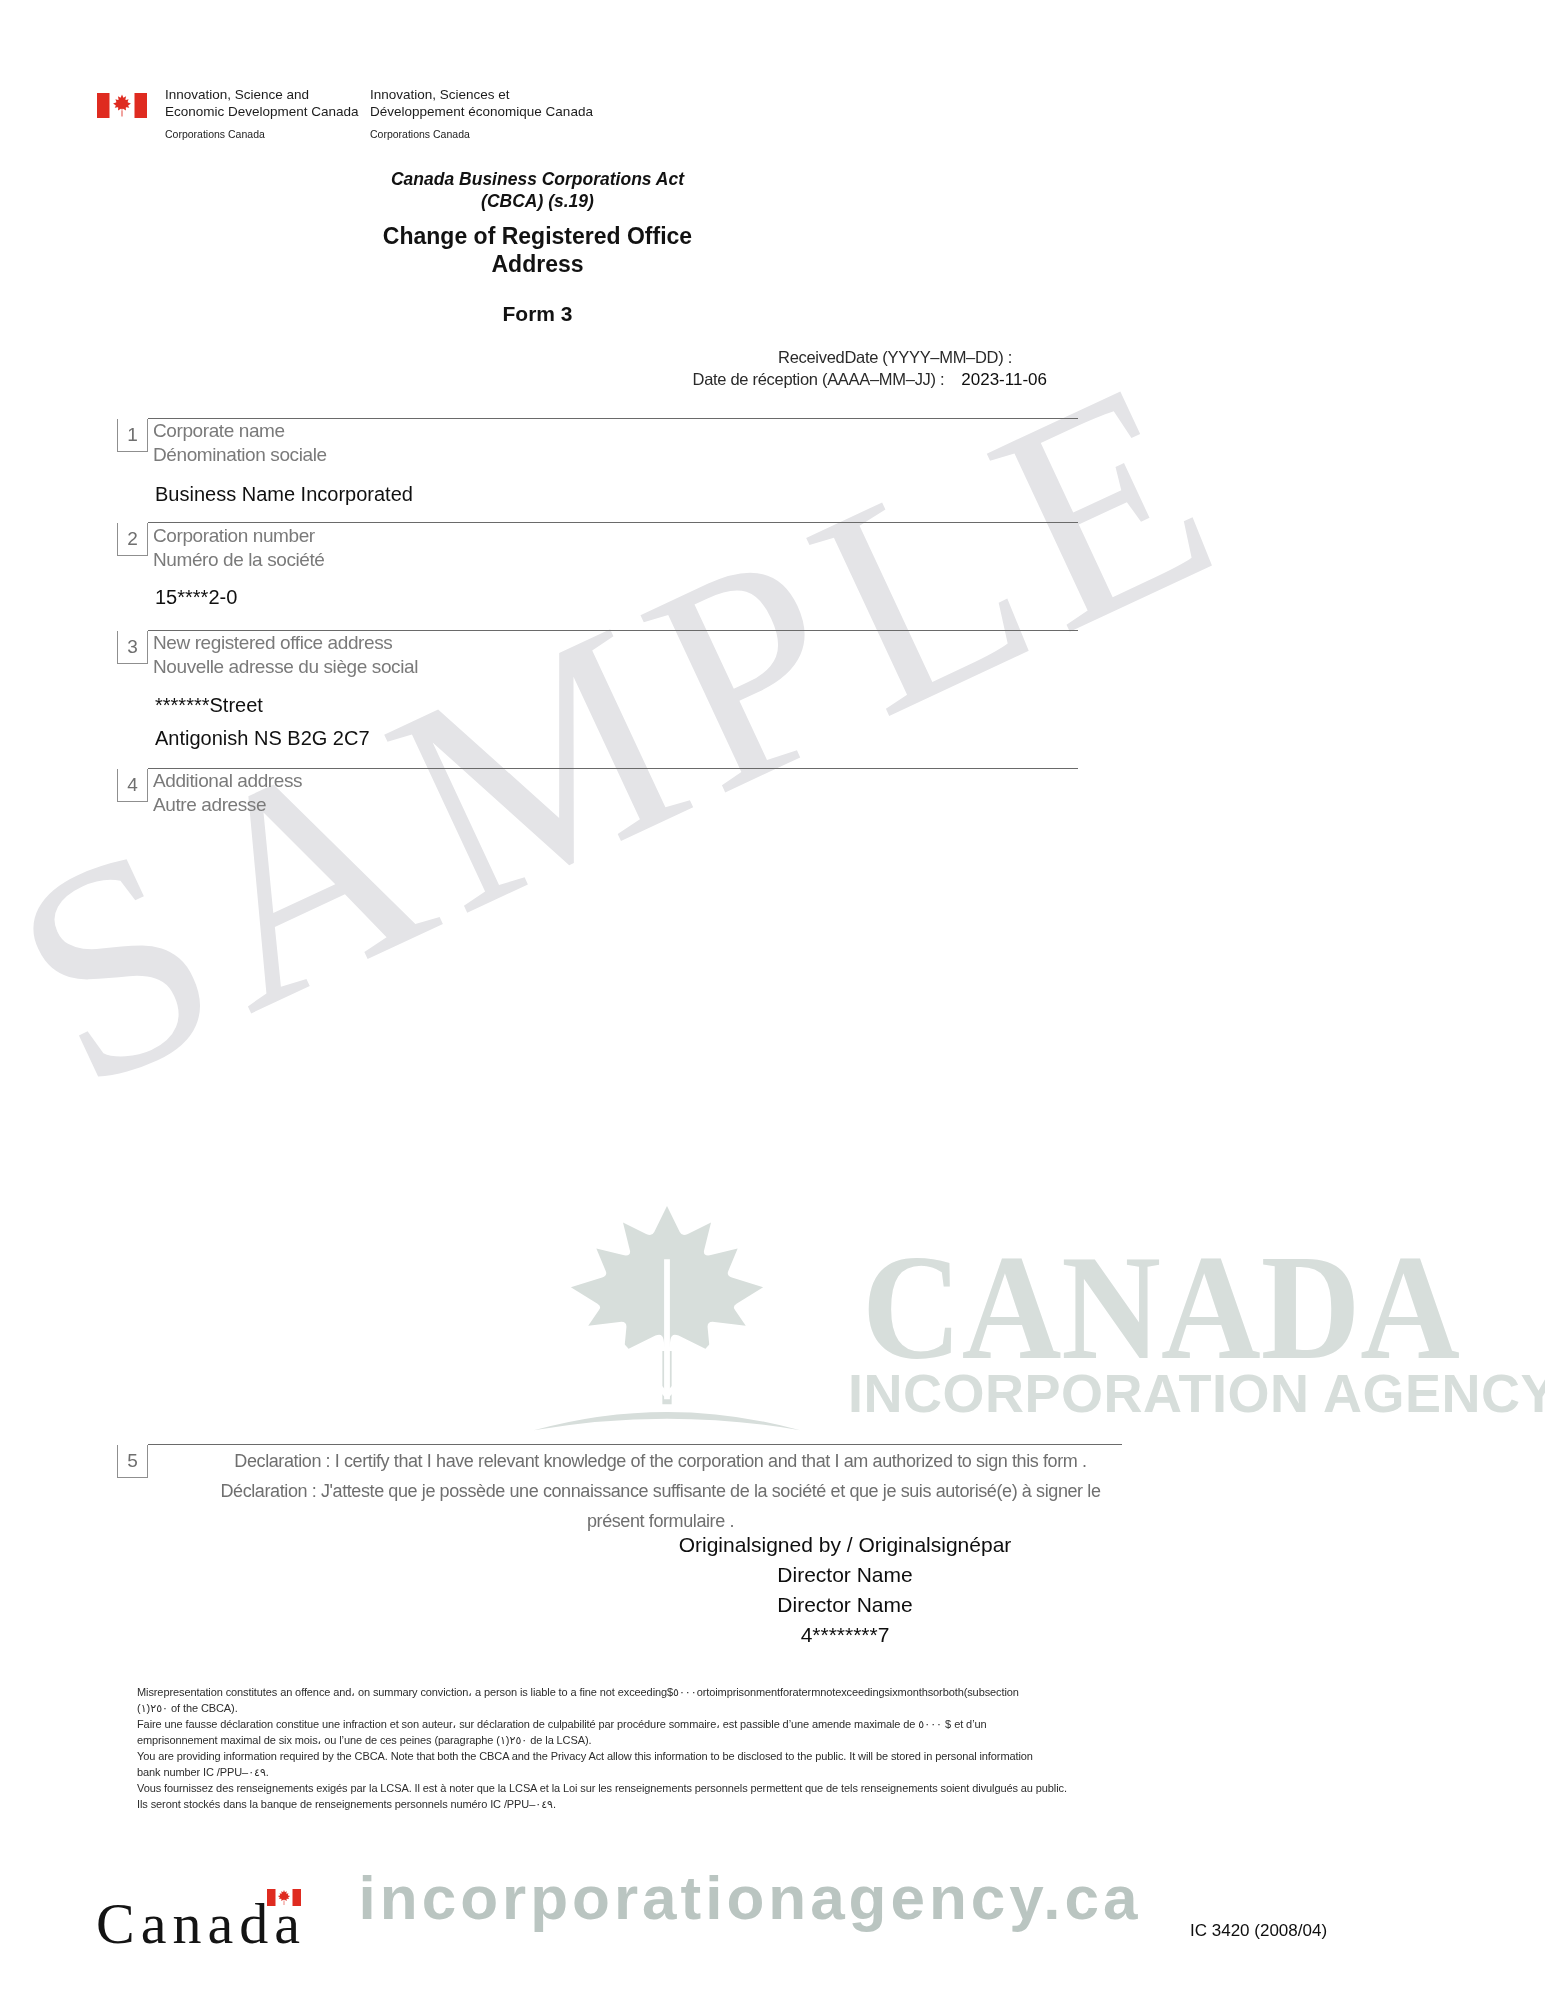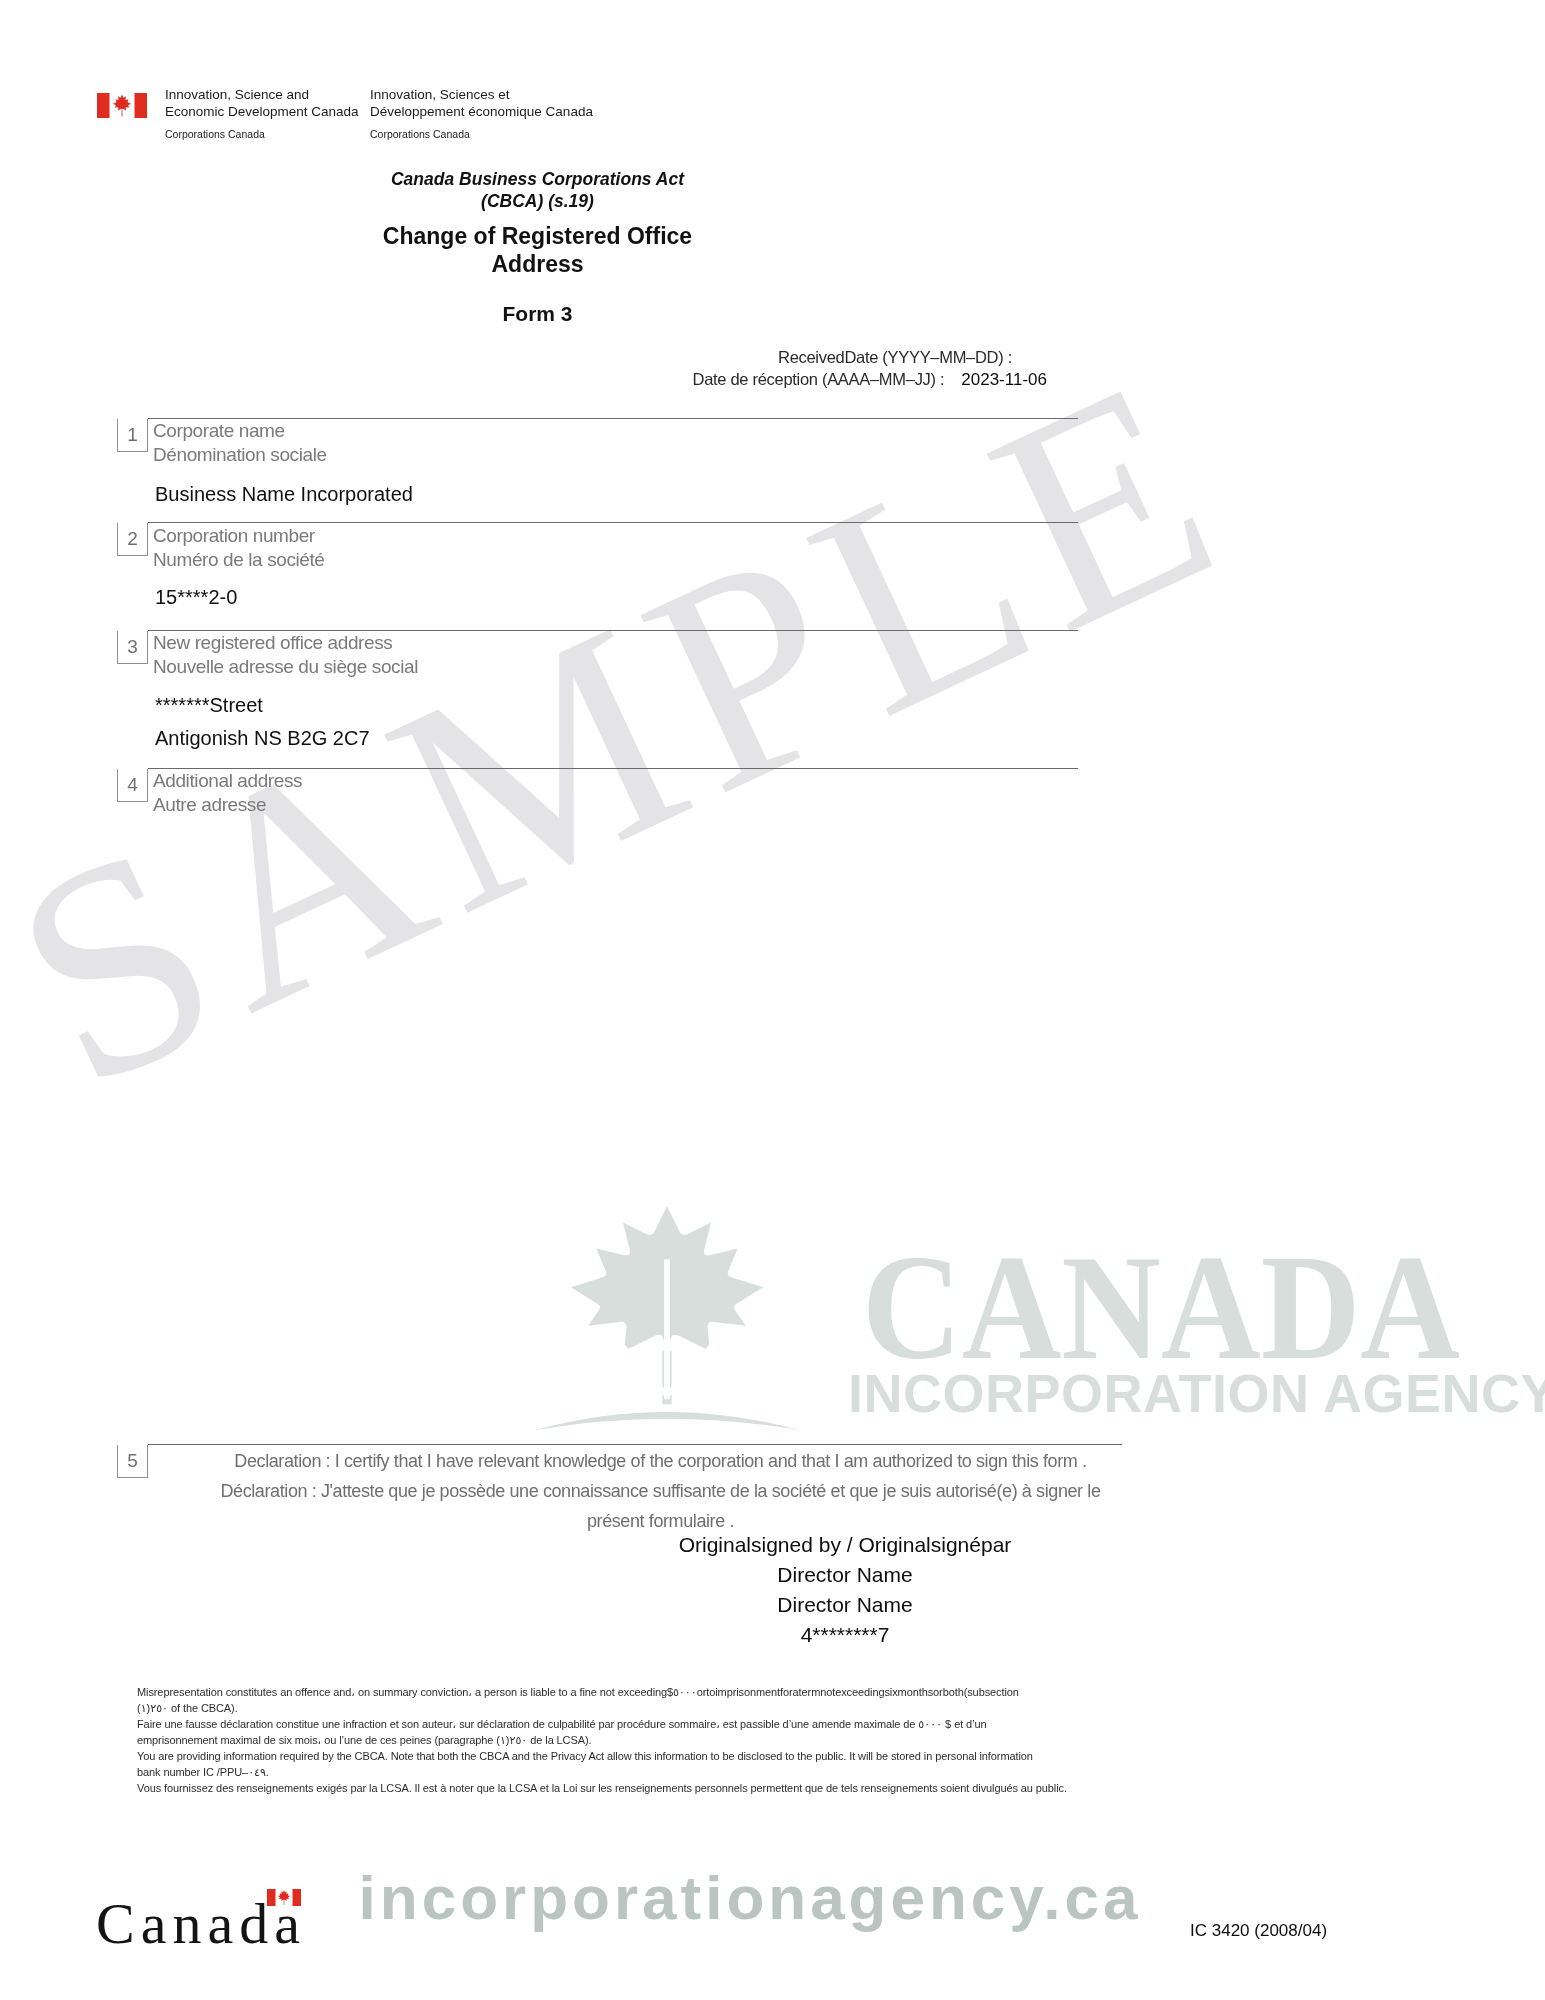--- a/index.html
+++ b/index.html
@@ -194,20 +194,21 @@
   </div>
 
   <div class="fine">
     <div>Misrepresentation constitutes an offence and، on summary conviction، a person is liable to a fine not exceeding$٥٠٠٠ortoimprisonmentforatermnotexceedingsixmonthsorboth(subsection</div>
     <div>٢٥٠(١) of the CBCA).</div>
     <div>Faire une fausse déclaration constitue une infraction et son auteur، sur déclaration de culpabilité par procédure sommaire، est passible d’une amende maximale de ٥٠٠٠ $ et d’un</div>
     <div>emprisonnement maximal de six mois، ou l’une de ces peines (paragraphe ٢٥٠(١) de la LCSA).</div>
     <div>You are providing information required by the CBCA. Note that both the CBCA and the Privacy Act allow this information to be disclosed to the public. It will be stored in personal information</div>
     <div>bank number IC /PPU–٠٤٩.</div>
     <div>Vous fournissez des renseignements exigés par la LCSA. Il est à noter que la LCSA et la Loi sur les renseignements personnels permettent que de tels renseignements soient divulgués au public.</div>
+    <div>Ils seront stockés dans la banque de renseignements personnels numéro IC /PPU–٠٤٩.</div>
   </div>
 
   <div class="wordmark">Canada</div>
   <svg class="wordmark-flag" width="34" height="17" viewBox="0 0 100 50">
     <rect x="0" y="0" width="25" height="50" fill="#df2b20"></rect>
     <rect x="75" y="0" width="25" height="50" fill="#df2b20"></rect>
     <use href="#leafP" xlink:href="#leafP" fill="#df2b20" transform="translate(50,25) scale(0.215) translate(-120,-103)"></use>
   </svg>
   <div class="form-code">IC 3420 (2008/04)</div>
 

